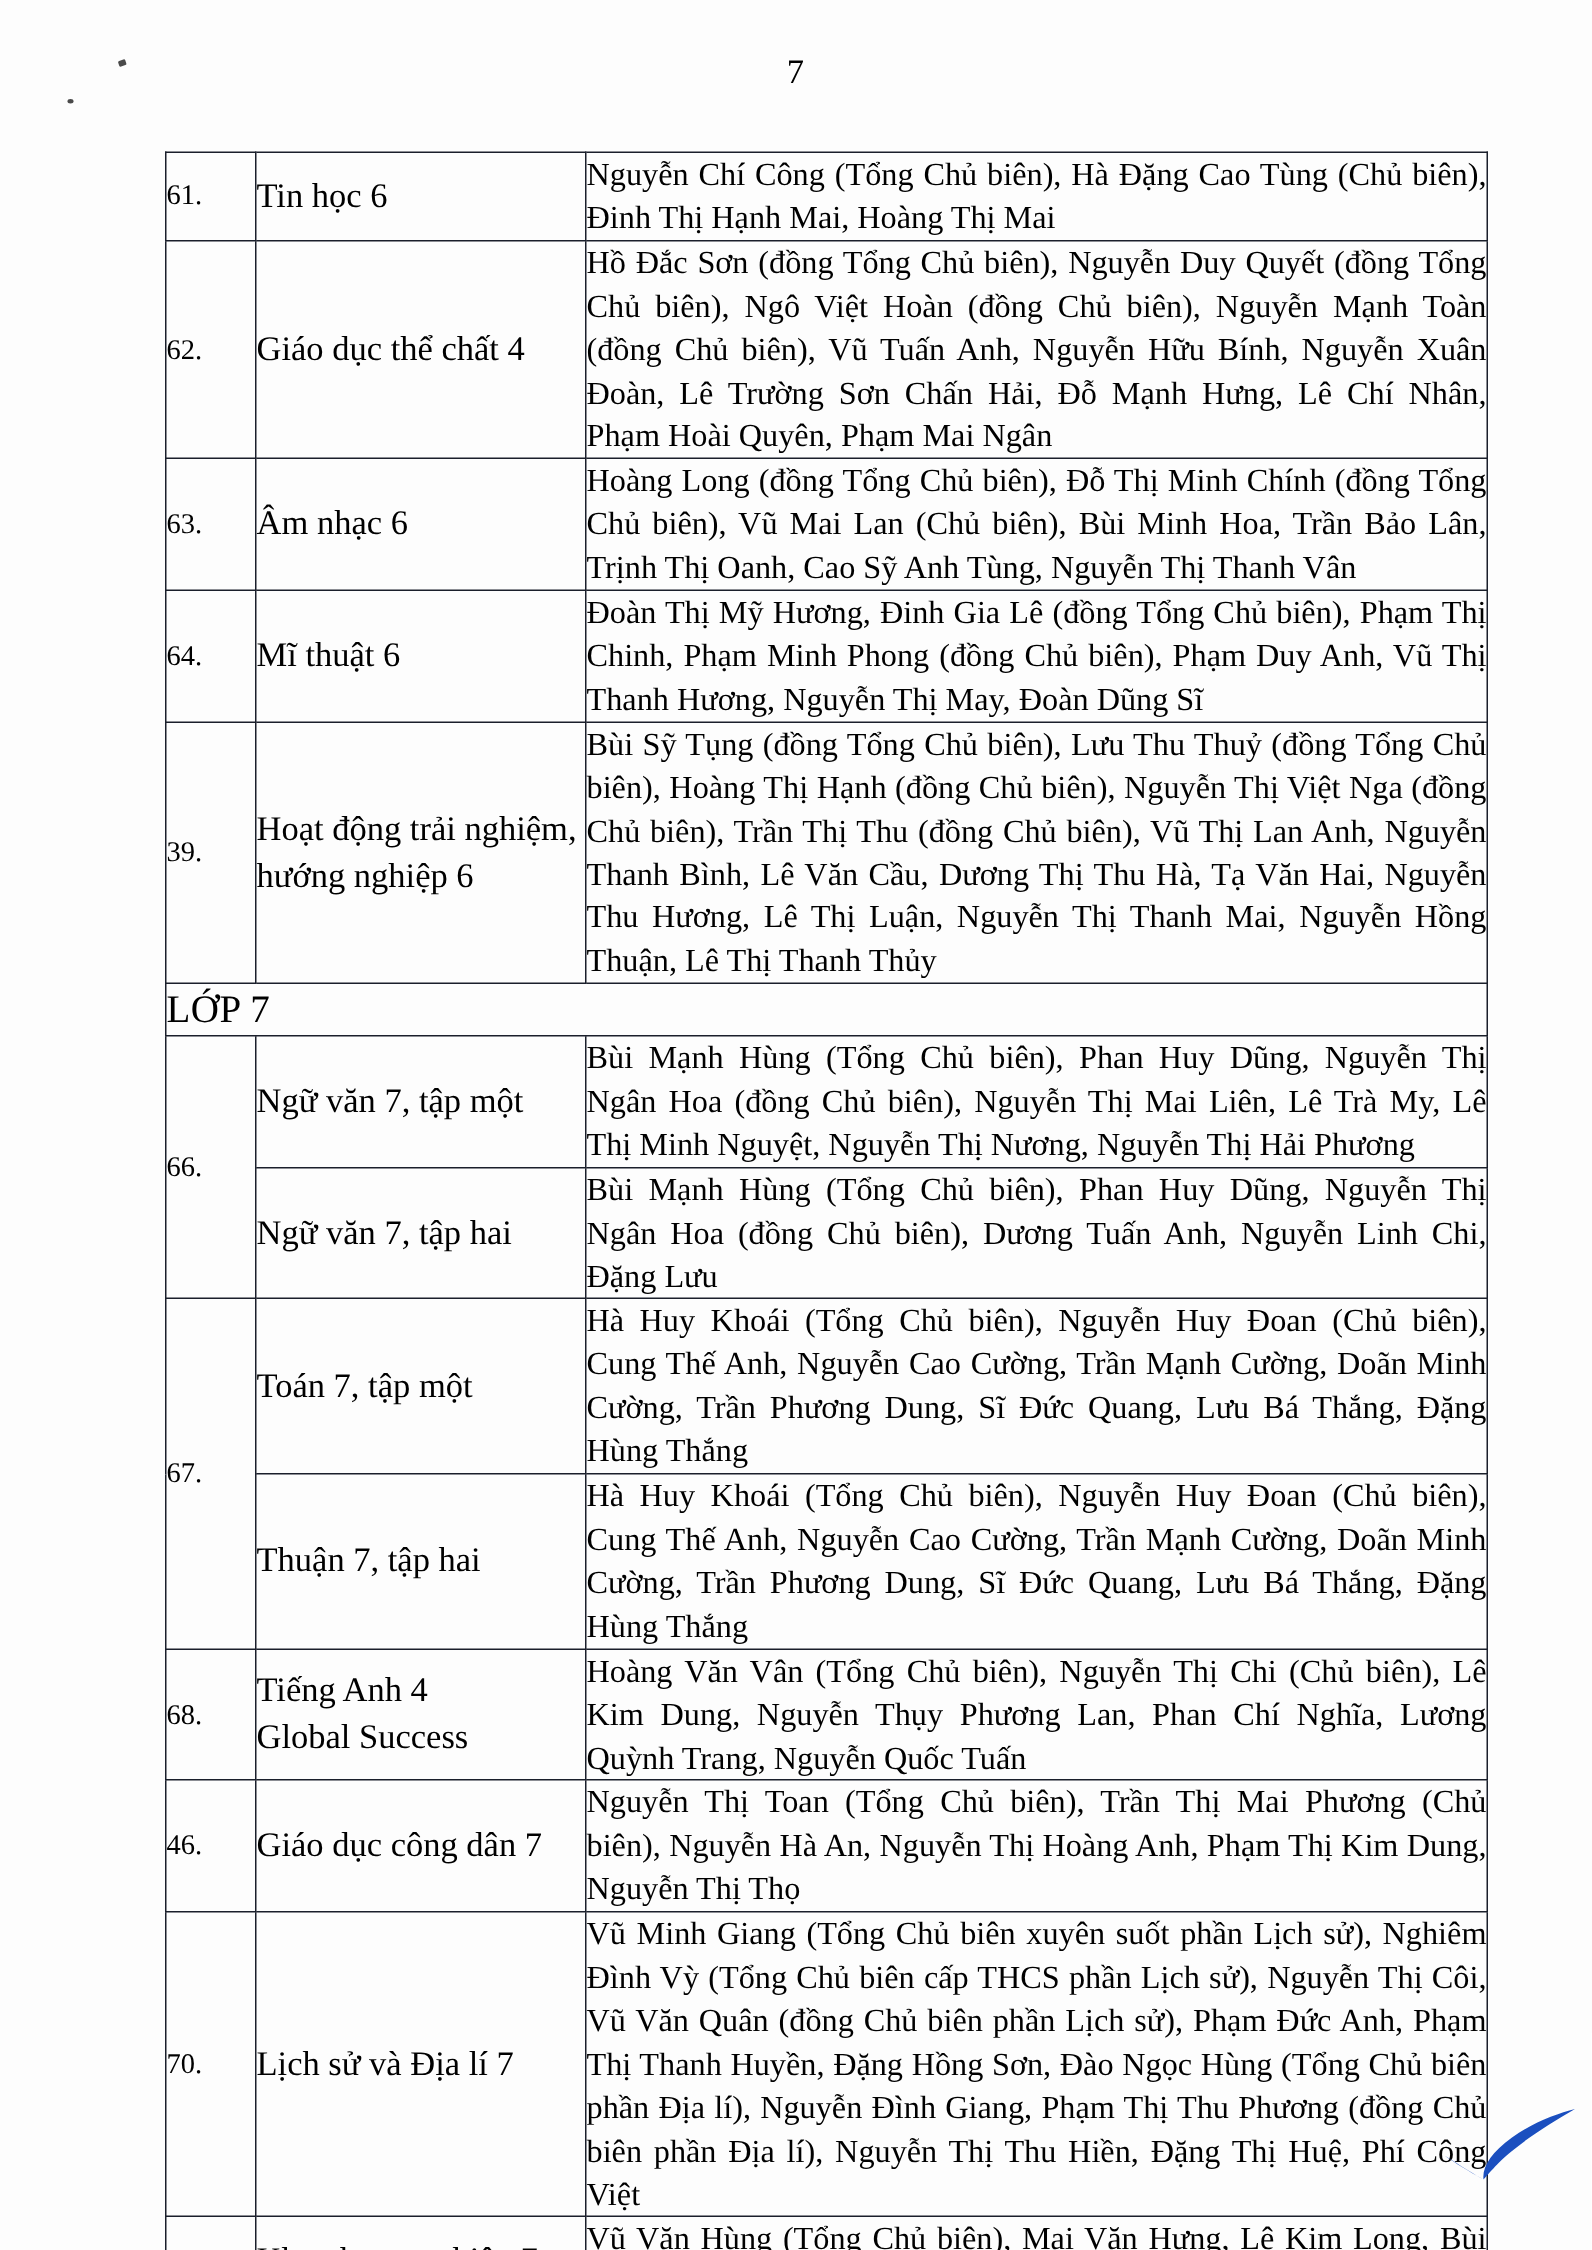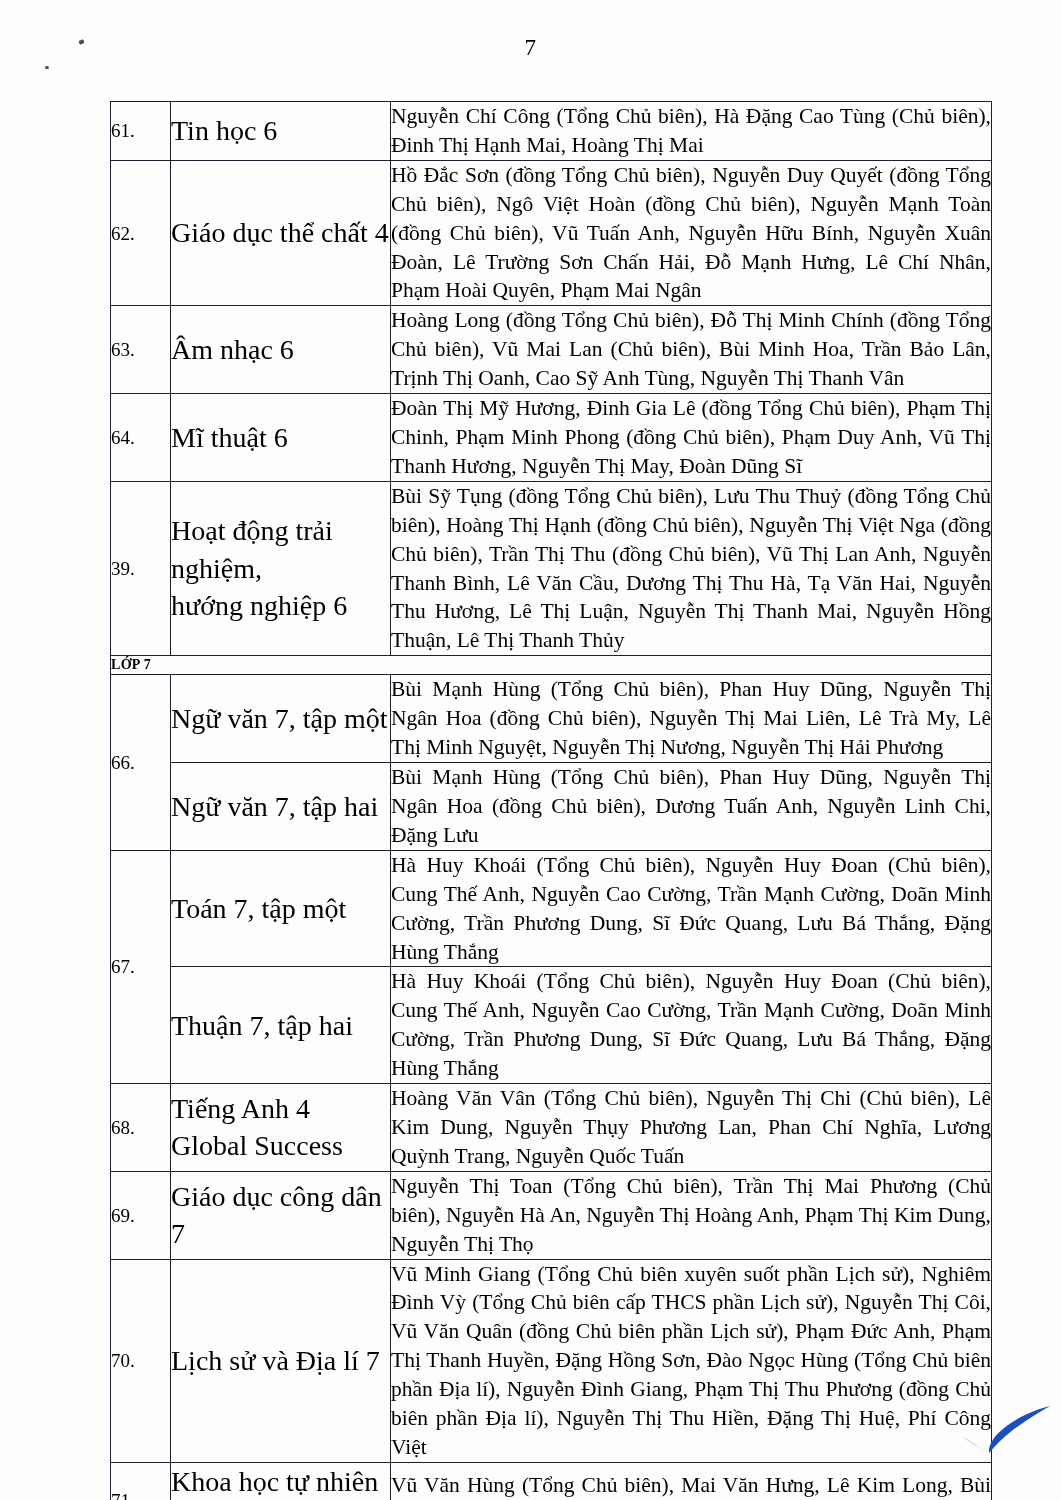--- a/index.html
+++ b/index.html
@@ -67,41 +67,41 @@
   .num-cell {
     text-align: left;
     padding: 4px 0 4px 13px;
     font-size: 19px;
     line-height: 1.32;
     white-space: nowrap;
   }
 
   .subject-cell {
     padding: 6px 8px 6px 18px;
-    font-size: 28px;
+    font-size: 23px;
     line-height: 1.34;
   }
   .subject-cell .line { display: block; }
 
   .authors-cell {
     padding: 7px 11px 7px 12px;
     font-size: 21.5px;
     line-height: 1.345;
     text-align: justify;
     text-justify: inter-word;
     hyphens: none;
     font-family: Liberation Serif, serif;
   }
   
   .authors-cell > span { display: inline; }
 
   .group-cell {
     padding: 7px 0 7px 15px;
-    font-size: 14px;
-    font-weight: bold;
+    font-size: 26px;
+    font-weight: normal;
     line-height: 1.3;
     letter-spacing: 0.3px;
   }
 
   
   .ink-mark {
     position: absolute;
     left: 958px;
     top: 1404px;
     width: 96px;
@@ -224,21 +224,21 @@
           <td class="subject-cell">
             <span class="line">Tiếng Anh 4</span>
             <span class="line">Global Success</span>
           </td>
           <td class="authors-cell">
             <span>Hoàng Văn Vân (Tổng Chủ biên), Nguyễn Thị Chi (Chủ biên), Lê Kim Dung, Nguyễn Thụy Phương Lan, Phan Chí Nghĩa, Lương Quỳnh Trang, Nguyễn Quốc Tuấn</span>
           </td>
         </tr>
 
         <tr>
-          <td class="num-cell">69.</td>
+          <td class="num-cell">46.</td>
           <td class="subject-cell">
             <span class="line">Giáo dục công dân 7</span>
           </td>
           <td class="authors-cell">
             <span>Nguyễn Thị Toan (Tổng Chủ biên), Trần Thị Mai Phương (Chủ biên), Nguyễn Hà An, Nguyễn Thị Hoàng Anh, Phạm Thị Kim Dung, Nguyễn Thị Thọ</span>
           </td>
         </tr>
 
         <tr>
           <td class="num-cell">70.</td>

